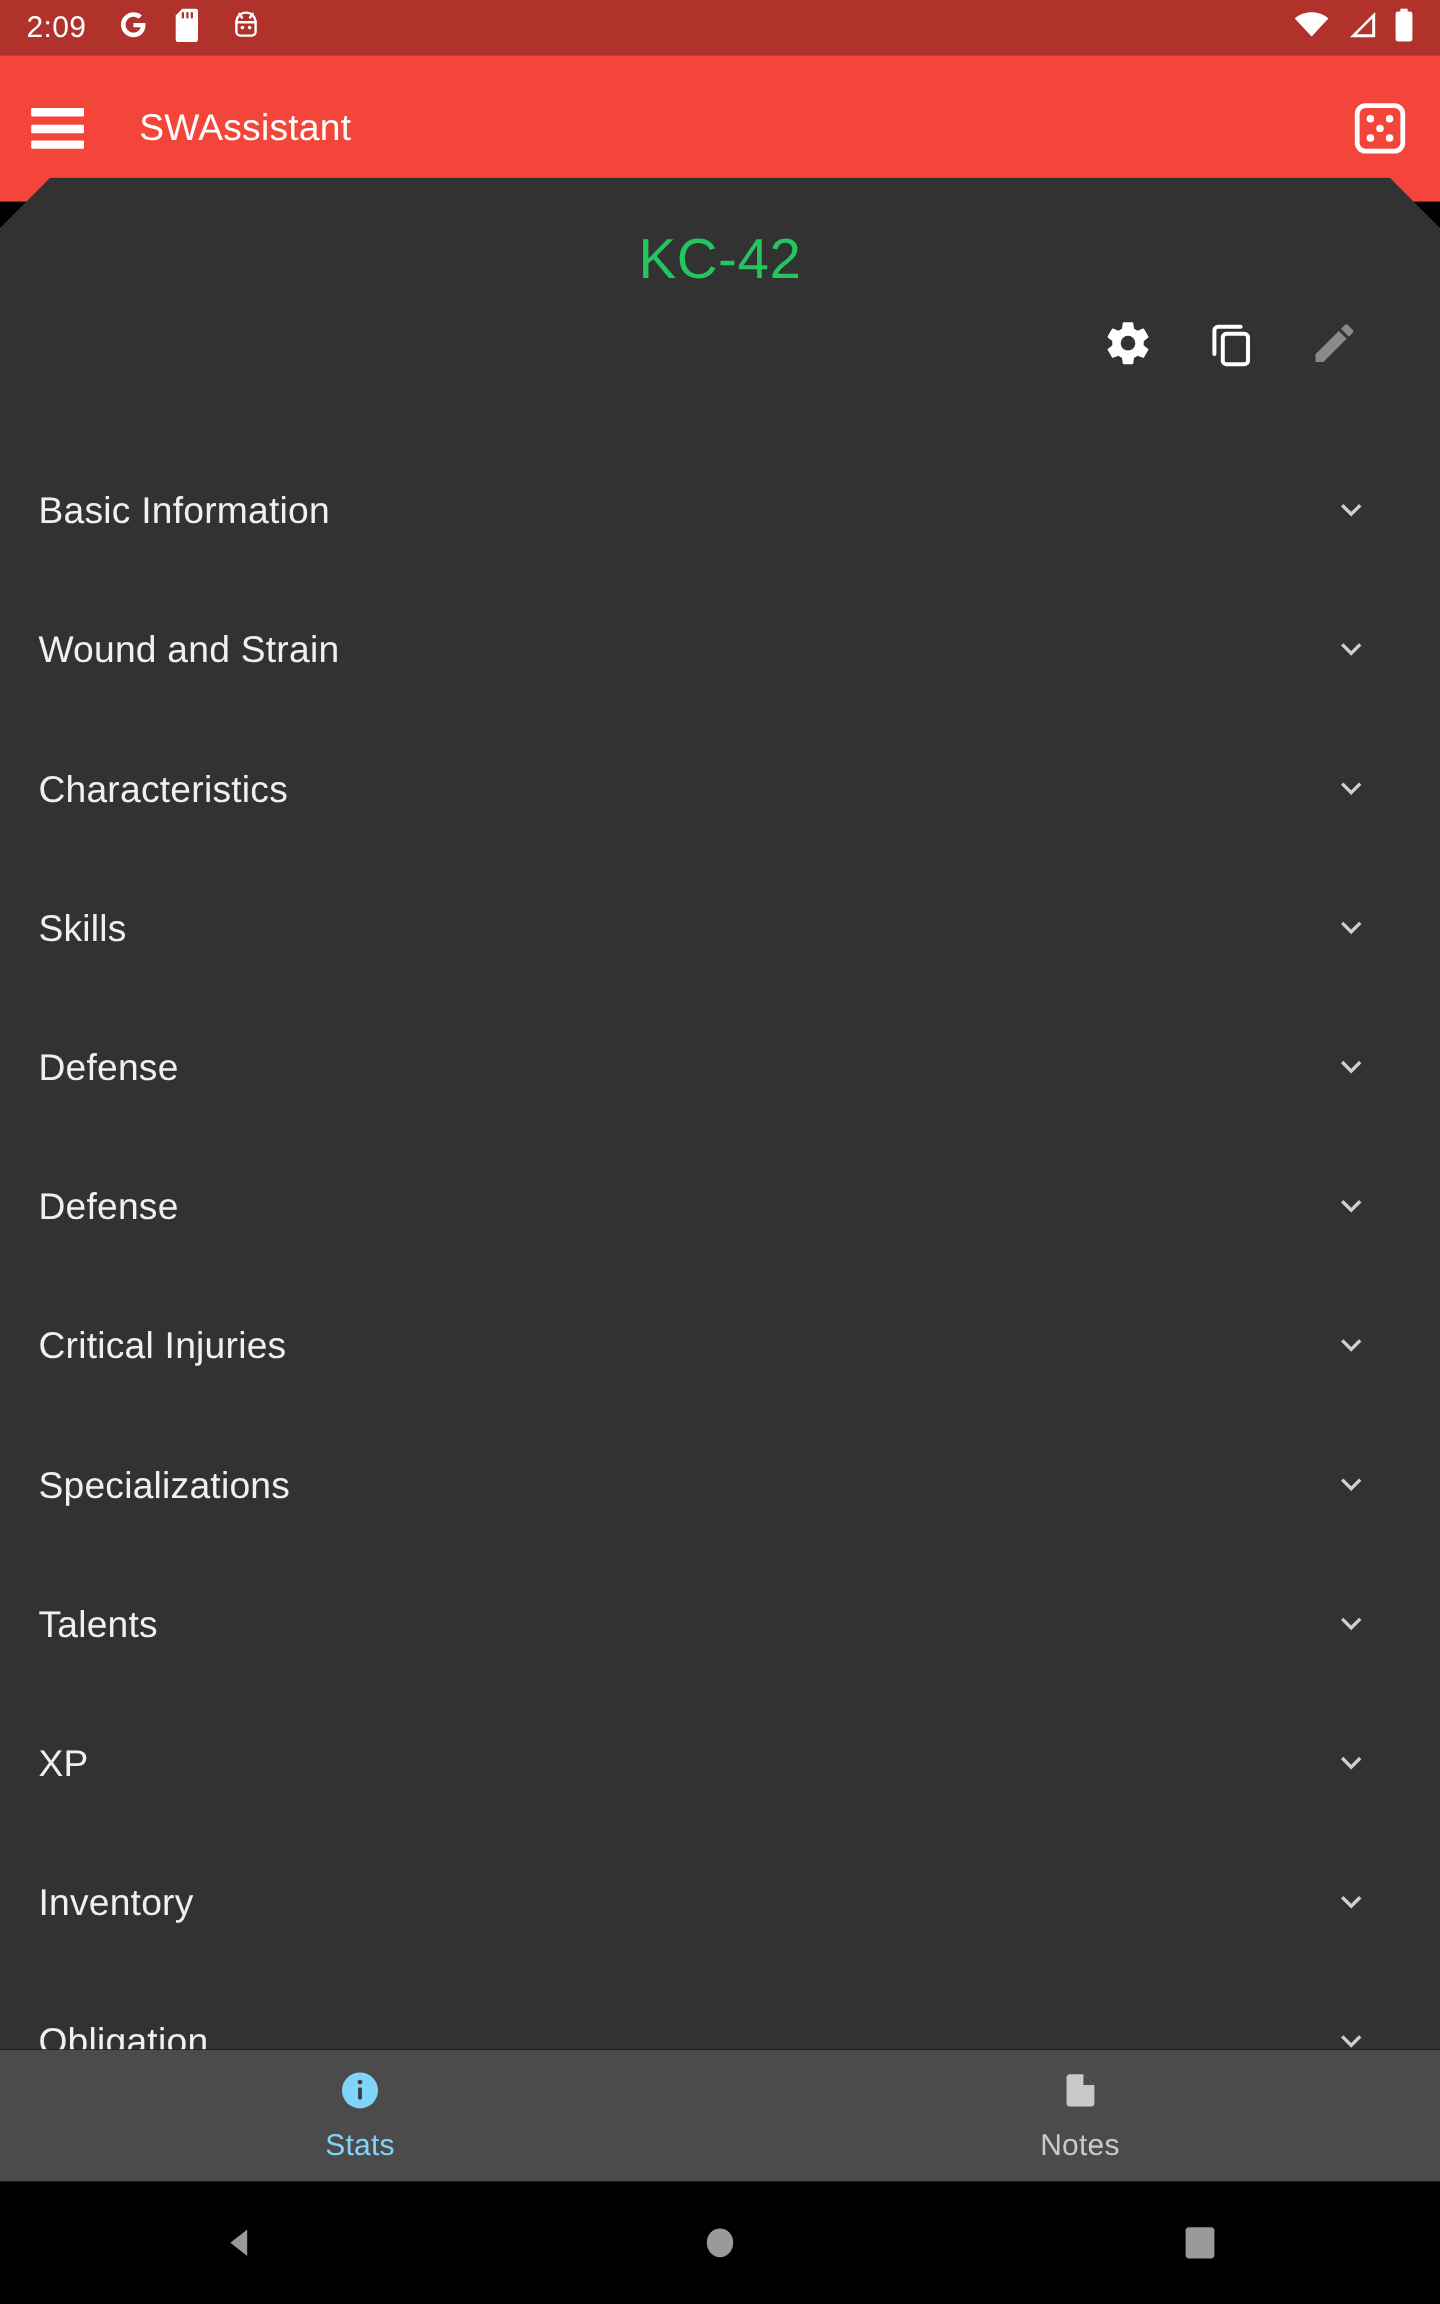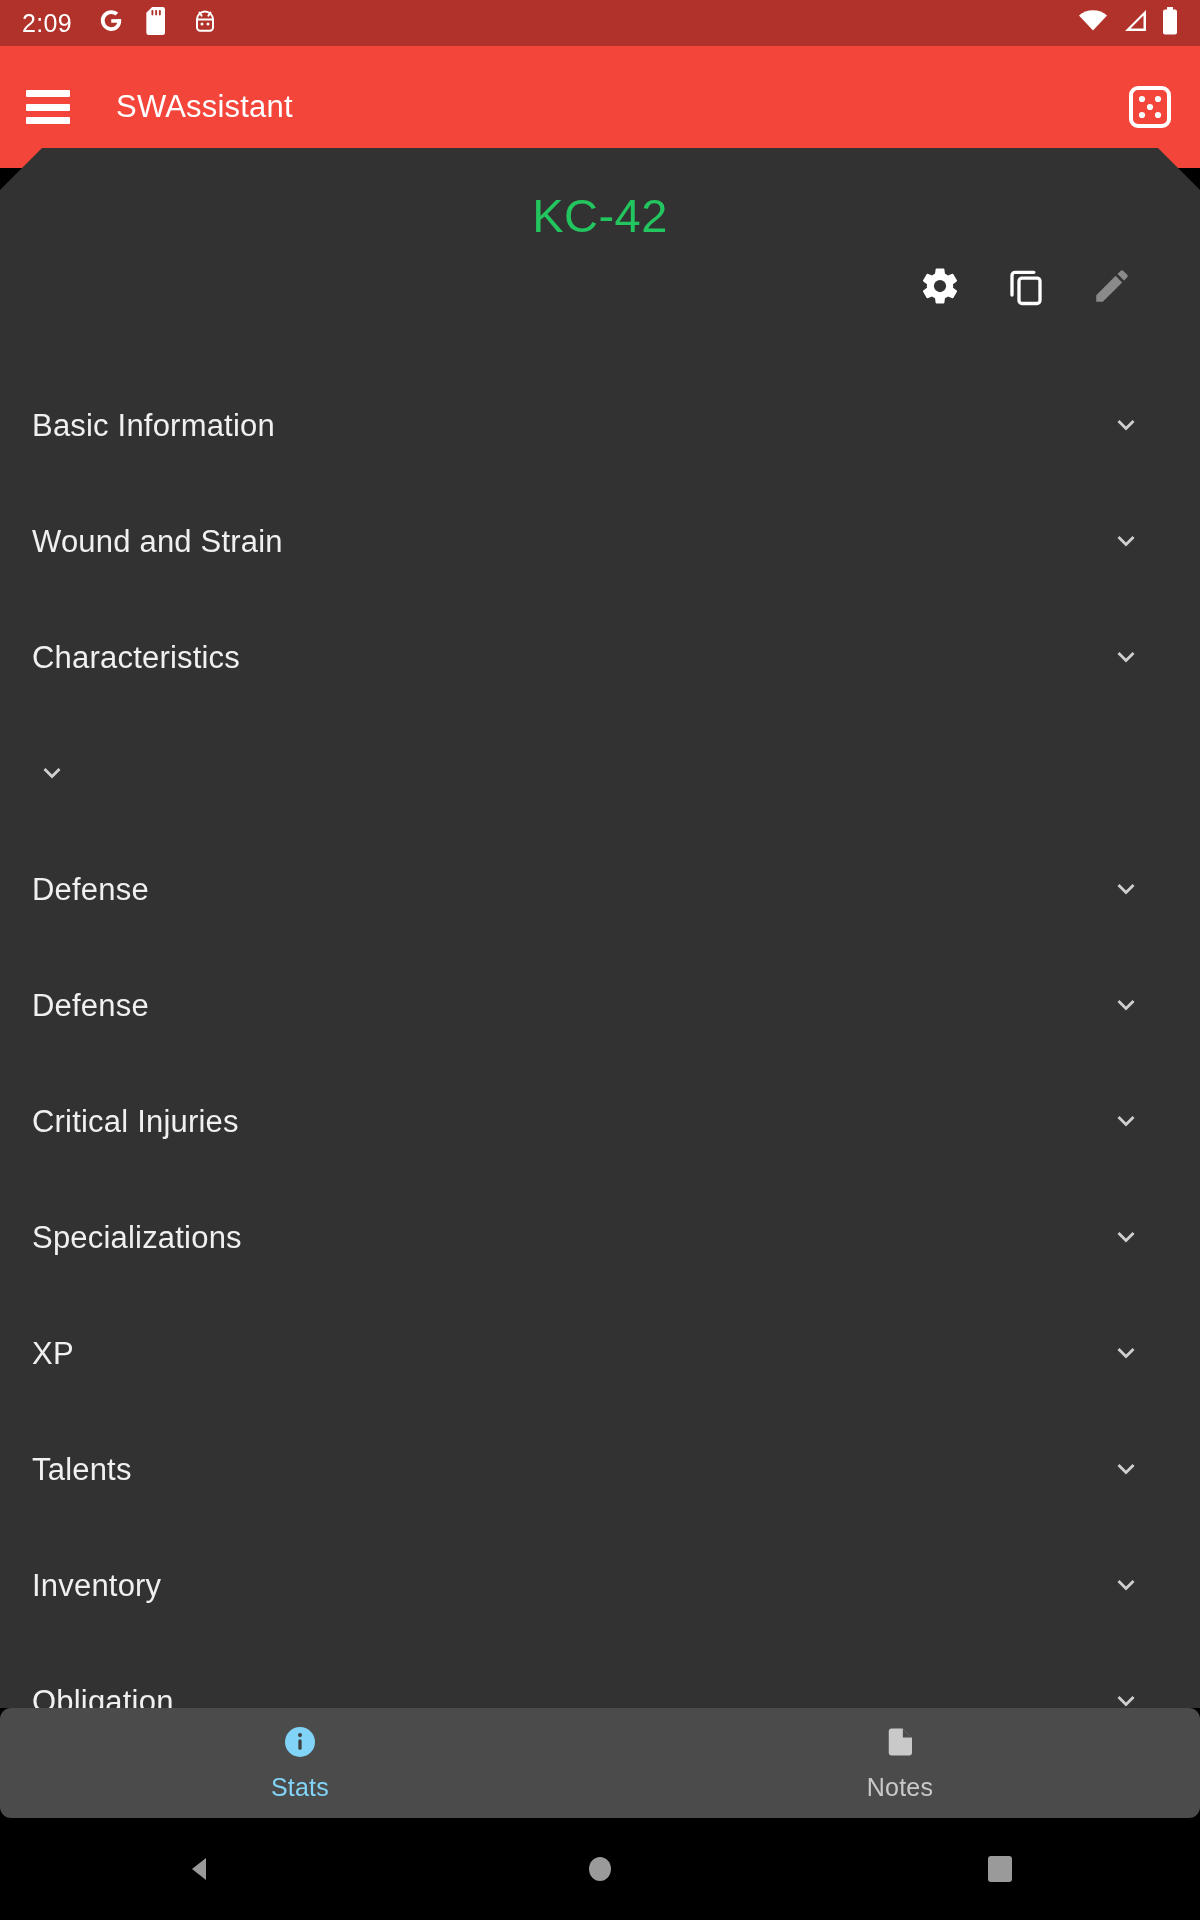--- a/index.html
+++ b/index.html
@@ -105,21 +105,20 @@
     display:flex; align-items:center; justify-content:center;
     margin-right:22px;
   }
 
   
   .tabbar {
     position:absolute; top:1708px; left:0;
     width:1200px; height:110px;
     background:#4b4b4b;
     display:flex;
-    border-radius:11px;
   }
   .tab {
     flex:1; display:flex; flex-direction:column;
     align-items:center; justify-content:center; gap:9px;
     cursor:pointer;
   }
   .tab-label { font-size:25px; letter-spacing:.2px; }
   .tab-active .tab-label { color:#81d4f7; }
   .tab-inactive .tab-label { color:#c9c9c9;text-align:center; }
 
@@ -250,20 +249,21 @@
       </div>
       <div class="section-row">
         <span class="section-label">Characteristics</span>
         <span class="chevron">
           <svg width="34" height="34" viewBox="0 0 24 24">
               <path fill="#cfcfcf" d="M7.4 9.2 12 13.8l4.6-4.6 1.4 1.4-6 6-6-6z"></path>
             </svg>
         </span>
       </div>
       <div class="section-row">
+        <span class="section-label">Skills</span>
         <span class="chevron">
           <svg width="34" height="34" viewBox="0 0 24 24">
               <path fill="#cfcfcf" d="M7.4 9.2 12 13.8l4.6-4.6 1.4 1.4-6 6-6-6z"></path>
             </svg>
         </span>
       </div>
       <div class="section-row">
         <span class="section-label">Defense</span>
         <span class="chevron">
           <svg width="34" height="34" viewBox="0 0 24 24">
@@ -289,29 +289,29 @@
       </div>
       <div class="section-row">
         <span class="section-label">Specializations</span>
         <span class="chevron">
           <svg width="34" height="34" viewBox="0 0 24 24">
               <path fill="#cfcfcf" d="M7.4 9.2 12 13.8l4.6-4.6 1.4 1.4-6 6-6-6z"></path>
             </svg>
         </span>
       </div>
       <div class="section-row">
+        <span class="section-label">Talents</span>
+        <span class="chevron">
+          <svg width="34" height="34" viewBox="0 0 24 24">
+              <path fill="#cfcfcf" d="M7.4 9.2 12 13.8l4.6-4.6 1.4 1.4-6 6-6-6z"></path>
+            </svg>
+        </span>
+      </div>
+      <div class="section-row">
         <span class="section-label">XP</span>
-        <span class="chevron">
-          <svg width="34" height="34" viewBox="0 0 24 24">
-              <path fill="#cfcfcf" d="M7.4 9.2 12 13.8l4.6-4.6 1.4 1.4-6 6-6-6z"></path>
-            </svg>
-        </span>
-      </div>
-      <div class="section-row">
-        <span class="section-label">Talents</span>
         <span class="chevron">
           <svg width="34" height="34" viewBox="0 0 24 24">
               <path fill="#cfcfcf" d="M7.4 9.2 12 13.8l4.6-4.6 1.4 1.4-6 6-6-6z"></path>
             </svg>
         </span>
       </div>
       <div class="section-row">
         <span class="section-label">Inventory</span>
         <span class="chevron">
           <svg width="34" height="34" viewBox="0 0 24 24">

